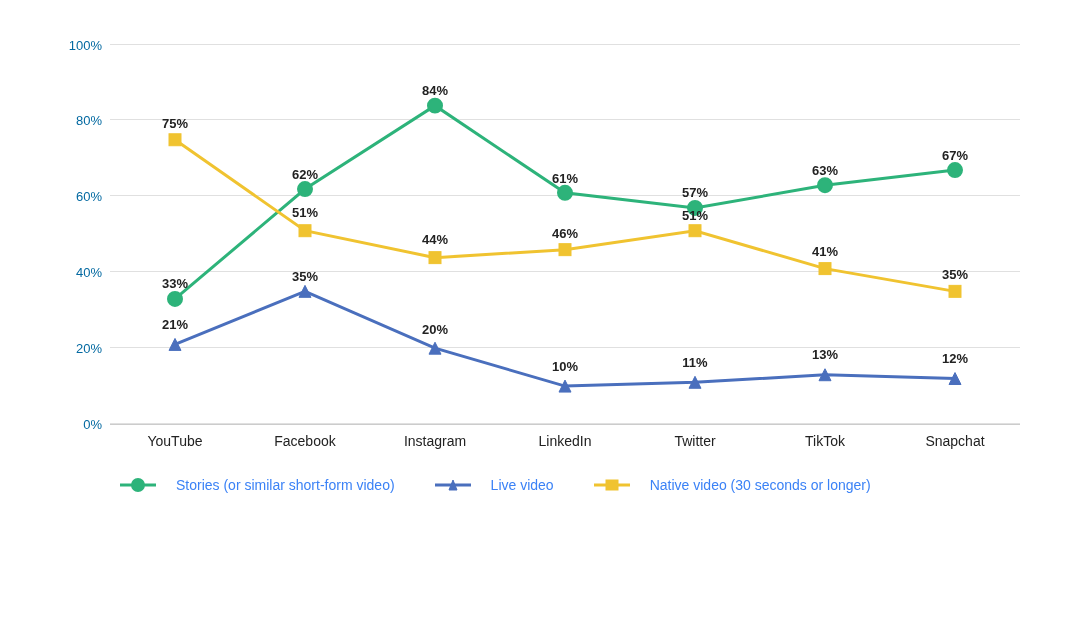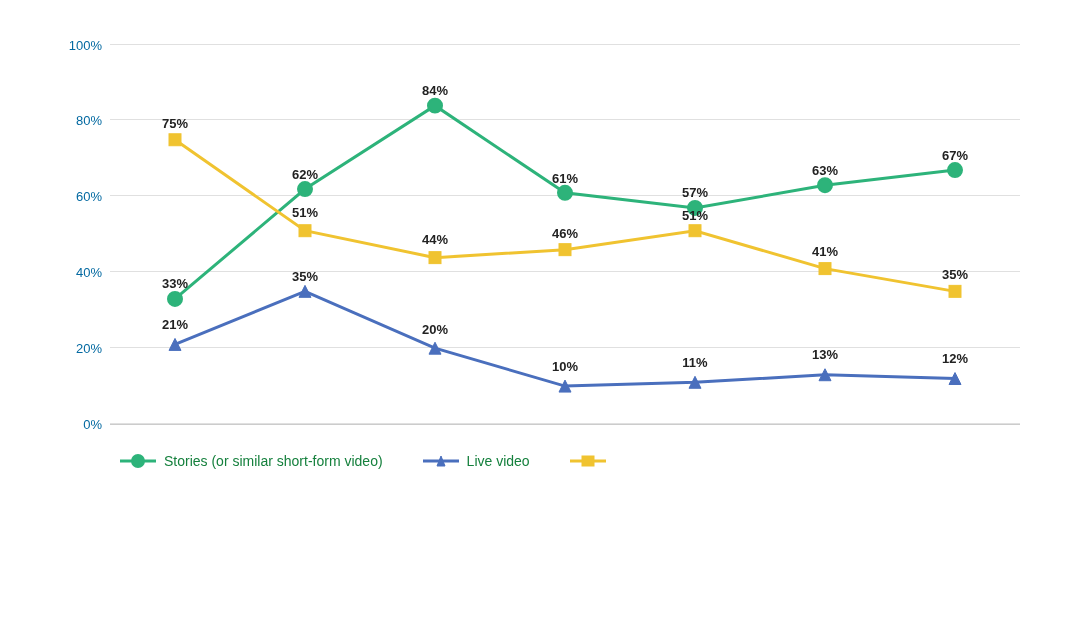--- a/index.html
+++ b/index.html
@@ -63,23 +63,23 @@
     .legend {
       display: flex;
       flex-wrap: wrap;
       gap: 10px 40px;
       margin-top: 28px;
       padding-left: 10px;
     }
     .legend-item {
       display: flex;
       align-items: center;
-      gap: 8px;
+      gap: 20px;
       font-size: 14px;
-      color: #15803d;
+      color: #3b82f6;
     }
     .data-label {
       font-size: 13px;
       font-weight: bold;
       fill: #222;
     }
   </style>
 </head>
 <body>
 
@@ -158,20 +158,29 @@
       <text x="65" y="285" text-anchor="middle" class="data-label" fill="#222" font-size="13" font-weight="bold">21%</text>
       <text x="195" y="237" text-anchor="middle" class="data-label" fill="#222" font-size="13" font-weight="bold">35%</text>
       <text x="325" y="290" text-anchor="middle" class="data-label" fill="#222" font-size="13" font-weight="bold">20%</text>
       <text x="455" y="327" text-anchor="middle" class="data-label" fill="#222" font-size="13" font-weight="bold">10%</text>
       <text x="585" y="323" text-anchor="middle" class="data-label" fill="#222" font-size="13" font-weight="bold">11%</text>
       <text x="715" y="315" text-anchor="middle" class="data-label" fill="#222" font-size="13" font-weight="bold">13%</text>
       <text x="845" y="319" text-anchor="middle" class="data-label" fill="#222" font-size="13" font-weight="bold">12%</text>
     </svg>
   </div>
 
+  <div class="x-labels">
+    <span class="x-label">YouTube</span>
+    <span class="x-label">Facebook</span>
+    <span class="x-label">Instagram</span>
+    <span class="x-label">LinkedIn</span>
+    <span class="x-label">Twitter</span>
+    <span class="x-label">TikTok</span>
+    <span class="x-label">Snapchat</span>
+  </div>
 
   <div class="legend">
     <div class="legend-item">
       <svg width="36" height="16" viewBox="0 0 36 16">
         <line x1="0" y1="8" x2="36" y2="8" stroke="#2db37a" stroke-width="3"></line>
         <circle cx="18" cy="8" r="6" fill="#2db37a" stroke="#2db37a" stroke-width="2"></circle>
       </svg>
       <span>Stories (or similar short-form video)</span>
     </div>
     <div class="legend-item">
@@ -179,15 +188,16 @@
         <line x1="0" y1="8" x2="36" y2="8" stroke="#4a6fbd" stroke-width="3"></line>
         <polygon points="18,3 22,13 14,13" fill="#4a6fbd" stroke="#4a6fbd"></polygon>
       </svg>
       <span>Live video</span>
     </div>
     <div class="legend-item">
       <svg width="36" height="16" viewBox="0 0 36 16">
         <line x1="0" y1="8" x2="36" y2="8" stroke="#f0c330" stroke-width="3"></line>
         <rect x="12" y="3" width="12" height="10" fill="#f0c330" stroke="#f0c330"></rect>
       </svg>
+      <span>Native video (30 seconds or longer)</span>
     </div>
   </div>
 </div>
 
 </body></html>

